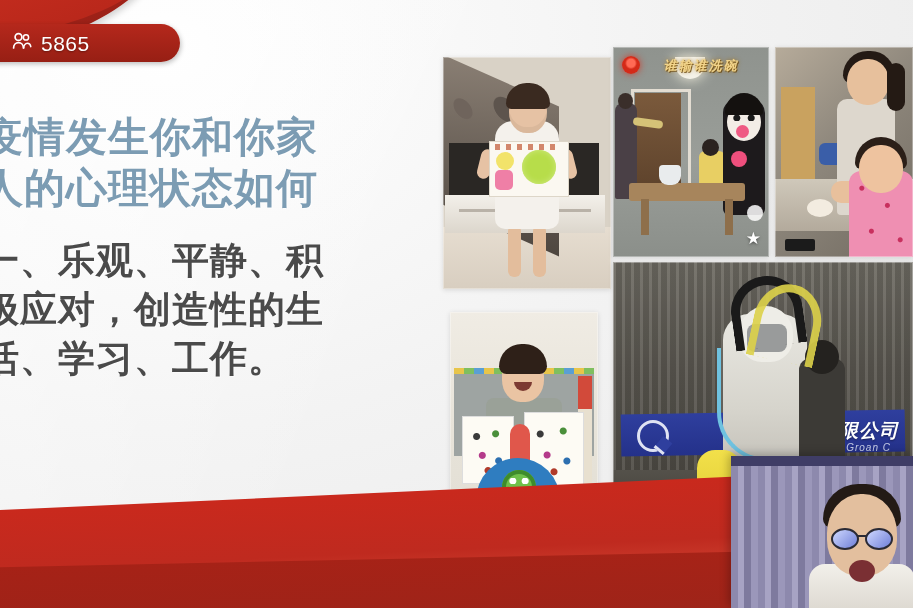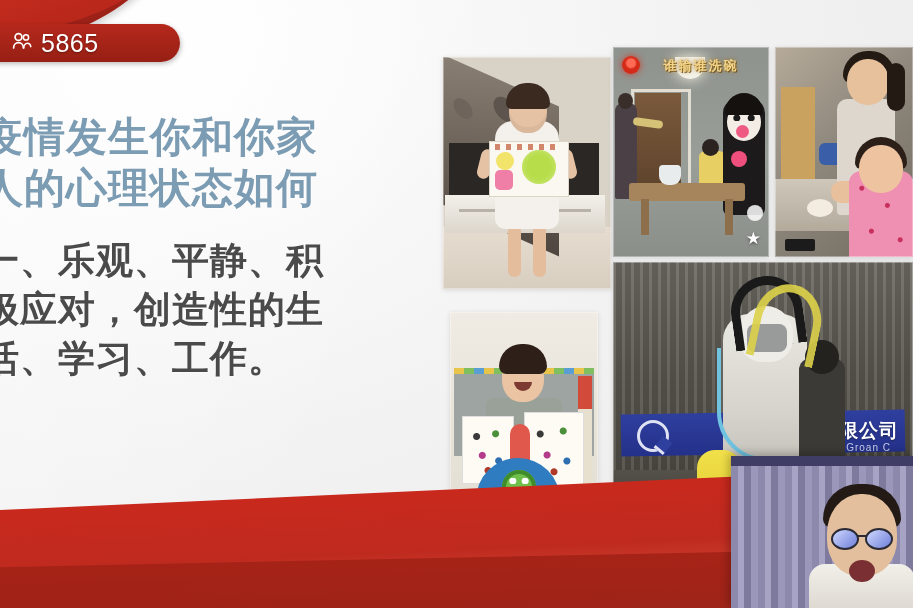--- a/index.html
+++ b/index.html
@@ -56,21 +56,21 @@
     height: 38px;
     min-width: 150px;
     padding: 0 18px 0 34px;
     display: flex; align-items: center; gap: 9px;
     background: linear-gradient(180deg, #b5281c 0%, #971f14 100%);
     border-radius: 0 19px 19px 0;
     box-shadow: 1px 2px 5px rgba(0,0,0,0.25);
   }
   .badge .count {
     color: #fff;
-    font-size: 25px;
+    font-size: 21px;
     letter-spacing: 0.5px;
     line-height: 1;
     text-shadow: 0 1px 2px rgba(0,0,0,0.35);
   }
   .people-icon { display:block; }
 
   
   .ribbon-bottom {
     position: absolute;
     left: -40px; bottom: -54px;
@@ -123,20 +123,21 @@
     text-shadow: 1px 1px 0 rgba(255,255,255,0.5);
     white-space: pre-line;
   }
 
   
   .photo {
     position: absolute;
     overflow: hidden;
     background: #cfcfcf;
     box-shadow: 0 1px 5px rgba(0,0,0,0.12);
+    font-style: italic;
   }
   .photo .inner { position:absolute; inset:0; }
 
   
   #p-girl-drawing { left:443px; top:57px; width:168px; height:232px; background:#d9d2c6; }
   .wall-stone{
     position:absolute; left:-4px; top:-4px; width:120px; height:150px;
     background:
       radial-gradient(circle at 20% 30%, #6f645c 0 9px, transparent 10px),
       radial-gradient(circle at 55% 18%, #5d544d 0 11px, transparent 12px),

